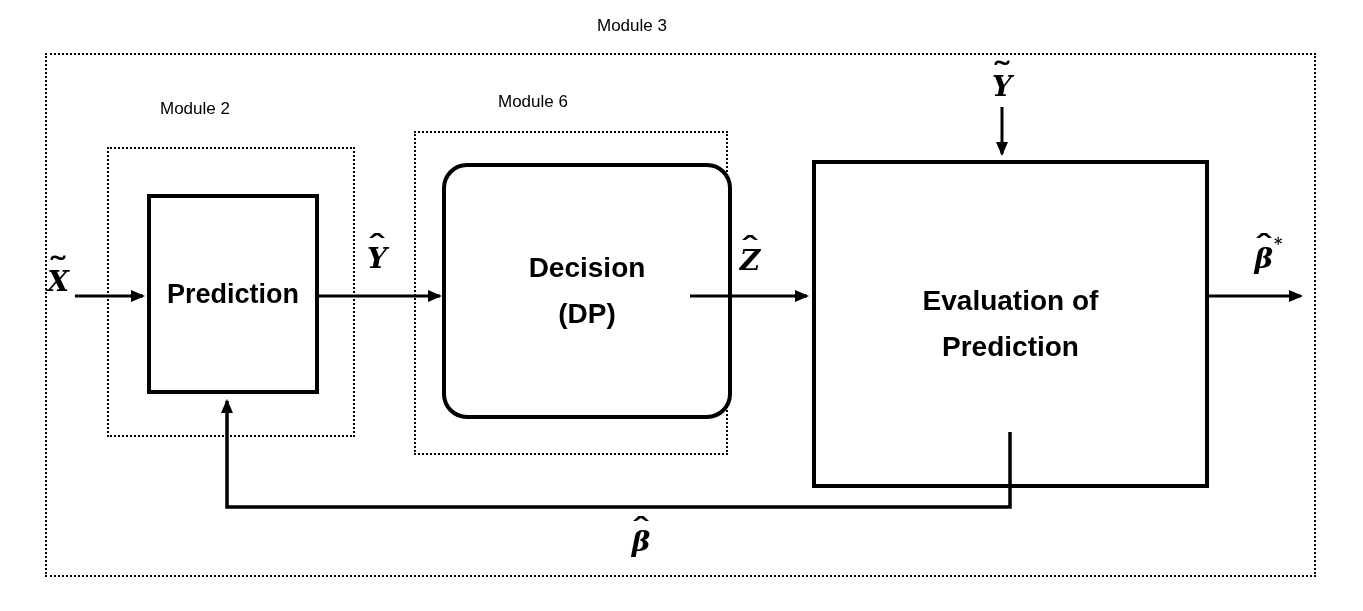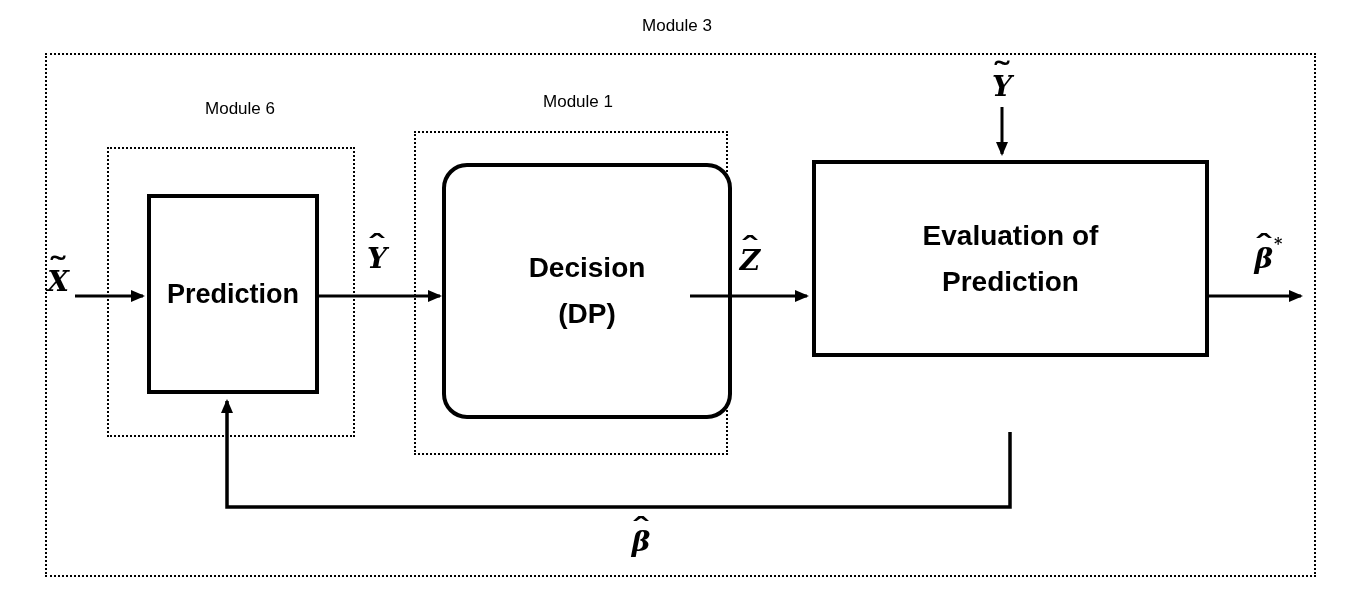--- a/index.html
+++ b/index.html
@@ -27,21 +27,20 @@
     flex-direction: column;
     align-items: center;
     justify-content: center;
     text-align: center;
     font-weight: bold;
   }
   .module-label {
     position: absolute;
     font-size: 17px;
     font-weight: 400;
-    text-align: center;
     white-space: nowrap;
   }
   .box-line { font-size: 28px; line-height: 1.64; white-space: nowrap; }
   .pred-line { font-size: 27px; line-height: 1.2; white-space: nowrap; }
 
   
   .msym {
     position: absolute;
     font-family: "DejaVu Serif", serif;
     font-style: italic;
@@ -71,34 +70,34 @@
   svg.wires { position: absolute; left: 0; top: 0; }
 </style>
 </head>
 <body>
 
 <div class="canvas">
 
   <div class="module-label" style="left:597px; top:16px; width:160px;">Module 3</div>
   <div class="dotted-box" style="left:45px; top:53px; width:1271px; height:524px;"></div>
 
-  <div class="module-label" style="left:160px; top:99px; width:160px;">Module 6</div>
+  <div class="module-label" style="left:160px; top:99px; width:160px;">Module 2</div>
   <div class="dotted-box" style="left:107px; top:147px; width:248px; height:290px;"></div>
   <div class="solid-box" style="left:147px; top:194px; width:172px; height:200px;">
     <div class="pred-line">Prediction</div>
   </div>
 
-  <div class="module-label" style="left:498px; top:92px; width:160px;">Module 1</div>
+  <div class="module-label" style="left:498px; top:92px; width:160px;">Module 6</div>
   <div class="dotted-box" style="left:414px; top:131px; width:314px; height:324px;"></div>
   <div class="solid-box" style="left:442px; top:163px; width:290px; height:256px;border-radius:25px;">
     <div class="box-line">Decision</div>
     <div class="box-line">(DP)</div>
   </div>
 
-  <div class="solid-box" style="left:812px; top:160px; width:397px; height:197px;">
+  <div class="solid-box" style="left:812px; top:160px; width:397px; height:328px;">
     <div class="box-line">Evaluation of</div>
     <div class="box-line">Prediction</div>
   </div>
 
   <div class="msym" style="left:39px; top:268px; width:38px;">
     <span class="stack"><span class="acc">˜</span><span class="base">X</span></span><sup></sup>
   </div>
   <div class="msym" style="left:358px; top:245px; width:38px;">
     <span class="stack"><span class="acc">ˆ</span><span class="base">Y</span></span><sup></sup>
   </div>

